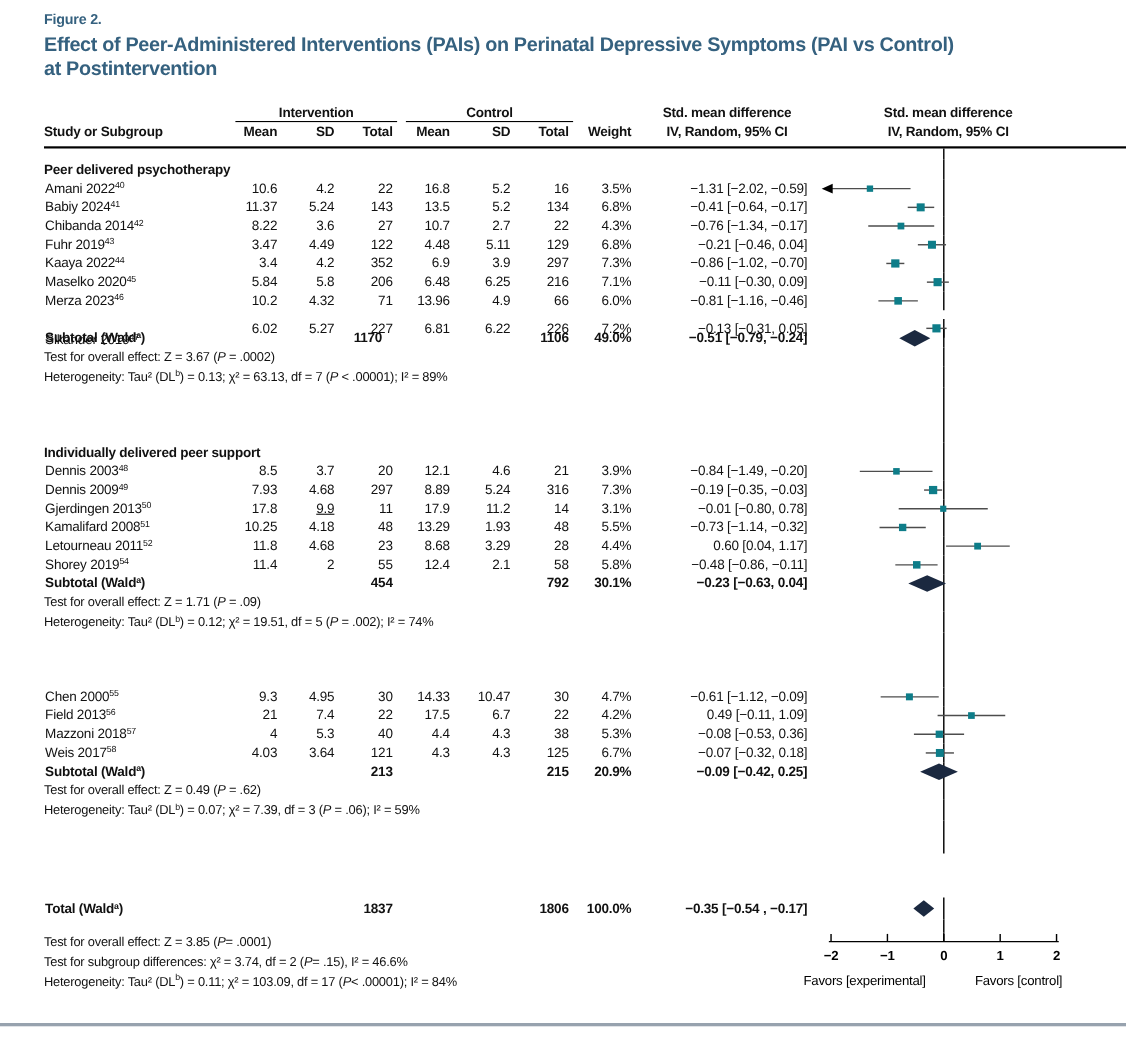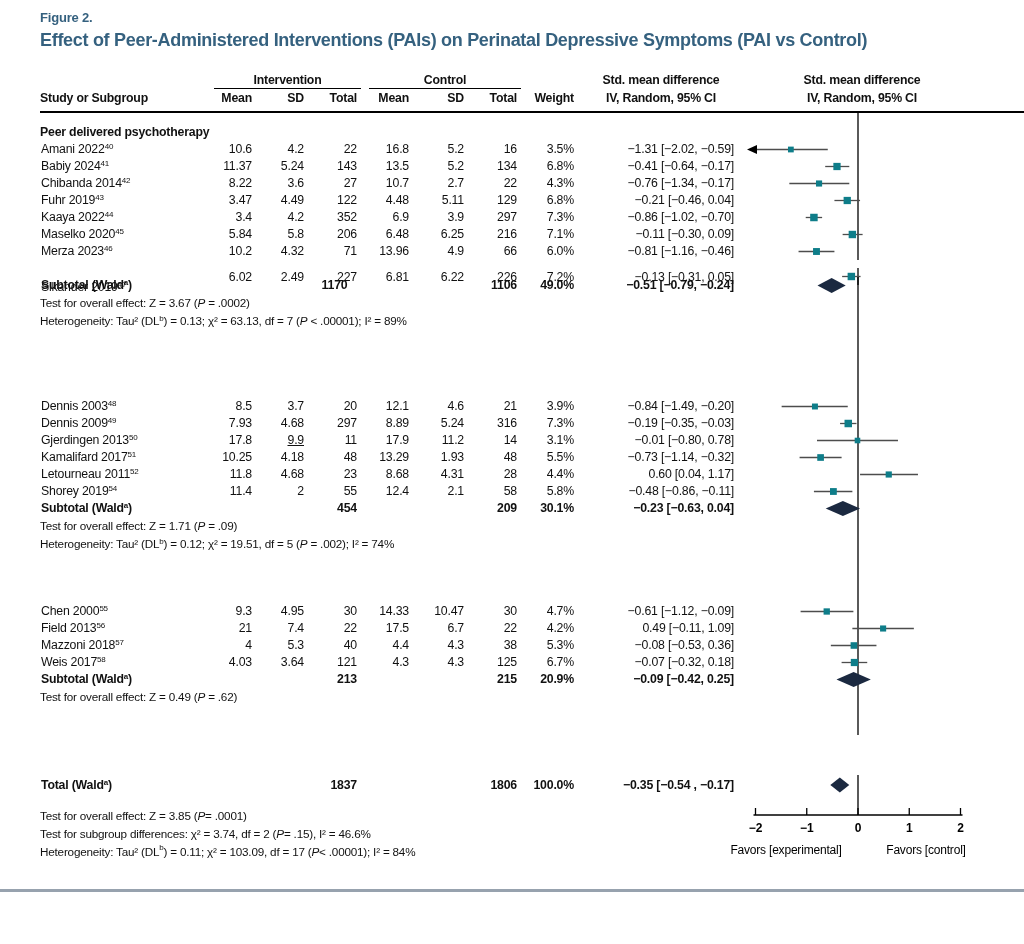--- a/index.html
+++ b/index.html
@@ -34,20 +34,21 @@
   .footer-block > div{height:18px;display:flex;align-items:center;}
 </style>
 </head>
 <body>
 
 <div class="wrap">
 
   <div class="fig-label">Figure 2.</div>
   <div class="fig-title">
     <div>Effect of Peer-Administered Interventions (PAIs) on Perinatal Depressive Symptoms (PAI vs Control)</div>
+    <div>at Postintervention</div>
   </div>
 
   <div class="row hrowA">
     <div class="hgrp" style="grid-column:2 / span 3">Intervention</div>
     <div class="hgrp" style="grid-column:5 / span 3">Control</div>
     <div class="hsmd" style="grid-column:9">Std. mean difference</div>
     <div class="hsmd" style="grid-column:10">Std. mean difference</div>
   </div>
   <div class="row hrowB">
     <div class="hname" style="grid-column:1">Study or Subgroup</div>
@@ -184,21 +185,21 @@
         <div class="cinum" style="grid-column: 9;">−0.81 [−1.16, −0.46]</div>
         <svg width="244" height="17" class="plotcell" style="grid-column: 10;">
           <line x1="118" y1="0" x2="118" y2="17" stroke="#000" stroke-width="1.3"></line>
           <line x1="58.550000000000004" y1="8.5" x2="94.425" y2="8.5" stroke="#4d4d4d" stroke-width="1.3"></line>
           <rect x="73.0375" y="5.05" width="6.9" height="6.9" fill="#0e7d89"></rect>
         </svg>
       </div>
       <div class="row" style="height: 17px;">
         <div class="study" style="grid-column: 1; margin-top: 20px;"><span>Sikander 2019</span><sup>47</sup></div>
         <div class="num" style="grid-column: 2;">6.02</div>
-        <div class="num" style="grid-column: 3;">2.49</div>
+        <div class="num" style="grid-column: 3;">5.27</div>
         <div class="num" style="grid-column: 4;">227</div>
         <div class="num" style="grid-column: 5;">6.81</div>
         <div class="num" style="grid-column: 6;">6.22</div>
         <div class="num" style="grid-column: 7;">226</div>
         <div class="num" style="grid-column: 8;">7.2%</div>
         <div class="cinum" style="grid-column: 9;">−0.13 [−0.31, 0.05]</div>
         <svg width="244" height="17" class="plotcell" style="grid-column: 10;">
           <line x1="118" y1="0" x2="118" y2="17" stroke="#000" stroke-width="1.3"></line>
           <line x1="102.1125" y1="8.5" x2="120.5625" y2="8.5" stroke="#4d4d4d" stroke-width="1.3"></line>
           <rect x="107.6175" y="4.779999999999999" width="7.44" height="7.44" fill="#0e7d89"></rect>
@@ -226,20 +227,21 @@
         <svg width="244" height="19" class="plotcell" style="grid-column: 10;">
           <line x1="118" y1="0" x2="118" y2="19" stroke="#000" stroke-width="1.3"></line>
         </svg>
       </div>
       <div class="row" style="height: 50px;">
         <svg width="244" height="50" class="plotcell" style="grid-column: 10;">
           <line x1="118" y1="0" x2="118" y2="50" stroke="#000" stroke-width="1.3"></line>
         </svg>
       </div>
       <div class="row" style="height: 18px;">
+        <div class="grp" style="grid-column: 1 / span 9;">Individually delivered peer support</div>
         <svg width="244" height="18" class="plotcell" style="grid-column: 10;">
           <line x1="118" y1="0" x2="118" y2="18" stroke="#000" stroke-width="1.3"></line>
         </svg>
       </div>
       <div class="row" style="height: 17px;">
         <div class="study" style="grid-column: 1;"><span>Dennis 2003</span><sup>48</sup></div>
         <div class="num" style="grid-column: 2;">8.5</div>
         <div class="num" style="grid-column: 3;">3.7</div>
         <div class="num" style="grid-column: 4;">20</div>
         <div class="num" style="grid-column: 5;">12.1</div>
@@ -279,42 +281,42 @@
         <div class="num" style="grid-column: 7;">14</div>
         <div class="num" style="grid-column: 8;">3.1%</div>
         <div class="cinum" style="grid-column: 9;">−0.01 [−0.80, 0.78]</div>
         <svg width="244" height="17" class="plotcell" style="grid-column: 10;">
           <line x1="118" y1="0" x2="118" y2="17" stroke="#000" stroke-width="1.3"></line>
           <line x1="77" y1="8.5" x2="157.975" y2="8.5" stroke="#4d4d4d" stroke-width="1.3"></line>
           <rect x="114.69" y="5.7025" width="5.595000000000001" height="5.595000000000001" fill="#0e7d89"></rect>
         </svg>
       </div>
       <div class="row" style="height: 17px;">
-        <div class="study" style="grid-column: 1;"><span>Kamalifard 2017</span><sup>51</sup></div>
+        <div class="study" style="grid-column: 1;"><span>Kamalifard 2008</span><sup>51</sup></div>
         <div class="num" style="grid-column: 2;">10.25</div>
         <div class="num" style="grid-column: 3;">4.18</div>
         <div class="num" style="grid-column: 4;">48</div>
         <div class="num" style="grid-column: 5;">13.29</div>
         <div class="num" style="grid-column: 6;">1.93</div>
         <div class="num" style="grid-column: 7;">48</div>
         <div class="num" style="grid-column: 8;">5.5%</div>
         <div class="cinum" style="grid-column: 9;">−0.73 [−1.14, −0.32]</div>
         <svg width="244" height="17" class="plotcell" style="grid-column: 10;">
           <line x1="118" y1="0" x2="118" y2="17" stroke="#000" stroke-width="1.3"></line>
           <line x1="59.575" y1="8.5" x2="101.6" y2="8.5" stroke="#4d4d4d" stroke-width="1.3"></line>
           <rect x="77.25" y="5.1625" width="6.675000000000001" height="6.675000000000001" fill="#0e7d89"></rect>
         </svg>
       </div>
       <div class="row" style="height: 17px;">
         <div class="study" style="grid-column: 1;"><span>Letourneau 2011</span><sup>52</sup></div>
         <div class="num" style="grid-column: 2;">11.8</div>
         <div class="num" style="grid-column: 3;">4.68</div>
         <div class="num" style="grid-column: 4;">23</div>
         <div class="num" style="grid-column: 5;">8.68</div>
-        <div class="num" style="grid-column: 6;">4.31</div>
+        <div class="num" style="grid-column: 6;">3.29</div>
         <div class="num" style="grid-column: 7;">28</div>
         <div class="num" style="grid-column: 8;">4.4%</div>
         <div class="cinum" style="grid-column: 9;">0.60 [0.04, 1.17]</div>
         <svg width="244" height="17" class="plotcell" style="grid-column: 10;">
           <line x1="118" y1="0" x2="118" y2="17" stroke="#000" stroke-width="1.3"></line>
           <line x1="120.05" y1="8.5" x2="177.9625" y2="8.5" stroke="#4d4d4d" stroke-width="1.3"></line>
           <rect x="145.66" y="5.41" width="6.180000000000001" height="6.180000000000001" fill="#0e7d89"></rect>
         </svg>
       </div>
       <div class="row" style="height: 17px;">
@@ -329,21 +331,21 @@
         <div class="cinum" style="grid-column: 9;">−0.48 [−0.86, −0.11]</div>
         <svg width="244" height="17" class="plotcell" style="grid-column: 10;">
           <line x1="118" y1="0" x2="118" y2="17" stroke="#000" stroke-width="1.3"></line>
           <line x1="73.925" y1="8.5" x2="112.3625" y2="8.5" stroke="#4d4d4d" stroke-width="1.3"></line>
           <rect x="89.995" y="5.095" width="6.8100000000000005" height="6.8100000000000005" fill="#0e7d89"></rect>
         </svg>
       </div>
       <div class="row" style="height: 17px;">
         <div class="study b" style="grid-column: 1;">Subtotal (Wald<sup>a</sup>)</div>
         <div class="num b" style="grid-column: 4;">454</div>
-        <div class="num b" style="grid-column: 7;">209</div>
+        <div class="num b" style="grid-column: 7;">792</div>
         <div class="num b" style="grid-column: 8;">30.1%</div>
         <div class="cinum b" style="grid-column: 9;">−0.23 [−0.63, 0.04]</div>
         <svg width="244" height="17" class="plotcell" style="grid-column: 10;">
           <line x1="118" y1="0" x2="118" y2="17" stroke="#000" stroke-width="1.3"></line>
           <polygon points="85.7125,8.5 102.88125,1 120.05,8.5 102.88125,16" fill="#1b2940"></polygon>
         </svg>
       </div>
       <div class="row" style="height: 17px;">
         <div class="stat" style="grid-column: 1 / span 9;">Test for overall effect: Z = 1.71 (<i>P</i> = .09)</div>
         <svg width="244" height="17" class="plotcell" style="grid-column: 10;">
@@ -433,20 +435,26 @@
         <div class="cinum b" style="grid-column: 9;">−0.09 [−0.42, 0.25]</div>
         <svg width="244" height="17" class="plotcell" style="grid-column: 10;">
           <line x1="118" y1="0" x2="118" y2="17" stroke="#000" stroke-width="1.3"></line>
           <polygon points="96.475,8.5 113.64375,1 130.8125,8.5 113.64375,16" fill="#1b2940"></polygon>
         </svg>
       </div>
       <div class="row" style="height: 17px;">
         <div class="stat" style="grid-column: 1 / span 9;">Test for overall effect: Z = 0.49 (<i>P</i> = .62)</div>
         <svg width="244" height="17" class="plotcell" style="grid-column: 10;">
           <line x1="118" y1="0" x2="118" y2="17" stroke="#000" stroke-width="1.3"></line>
+        </svg>
+      </div>
+      <div class="row" style="height: 19px;">
+        <div class="stat" style="grid-column: 1 / span 9;">Heterogeneity: Tau² (DL<sup>b</sup>) = 0.07; χ² = 7.39, df = 3 (<i>P</i> = .06); I² = 59%</div>
+        <svg width="244" height="19" class="plotcell" style="grid-column: 10;">
+          <line x1="118" y1="0" x2="118" y2="19" stroke="#000" stroke-width="1.3"></line>
         </svg>
       </div>
       <div class="row" style="height: 30px;">
         <svg width="244" height="30" class="plotcell" style="grid-column: 10;">
           <line x1="118" y1="0" x2="118" y2="30" stroke="#000" stroke-width="1.3"></line>
         </svg>
       </div>
       <div class="row" style="height: 20px; margin-top: 40px;">
         <div class="study b" style="grid-column: 1;">Total (Wald<sup>a</sup>)</div>
         <div class="num b" style="grid-column: 4;">1837</div>

